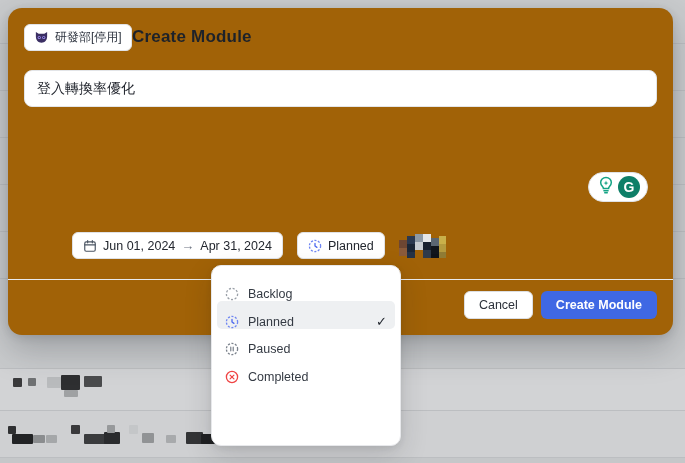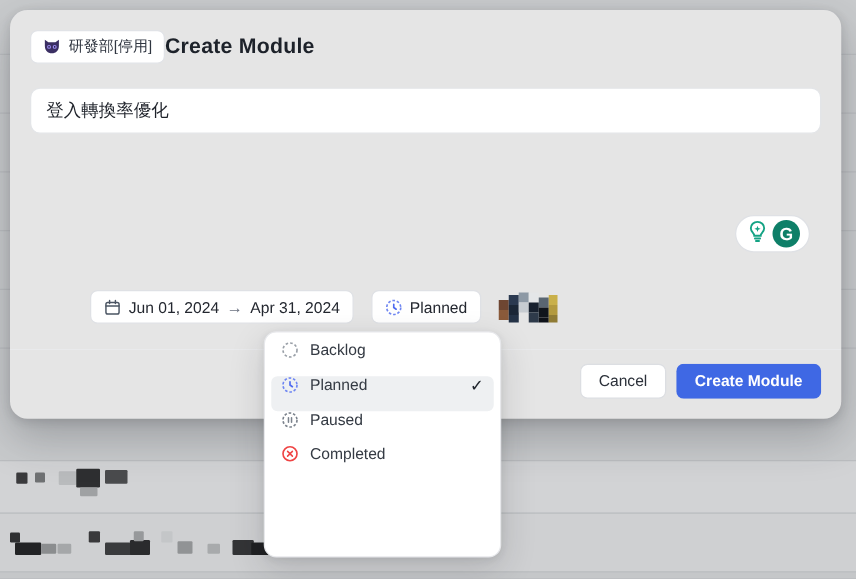--- a/index.html
+++ b/index.html
@@ -14,21 +14,21 @@
   .bg-band { position:absolute; left:0; width:685px; z-index:0; }
   .band-1 { top:368px; height:42px; background:#d2d3d5; }
   .band-2 { top:411px; height:46px; background:#cfd0d2; }
   .band-3 { top:457px; height:6px;  background:#c5c7c9; }
   .redacted-layer { position:absolute; inset:0; z-index:1; pointer-events:none; }
   .redacted-layer div { position:absolute; border-radius:1px; }
 
   
   .modal {
     position:absolute; left:8px; top:8px; width:665px; height:327px;
-    background:#e5e5e5; border-radius:14px; z-index:2;
+    background:#a16207; border-radius:14px; z-index:2;
     box-shadow:0 14px 34px rgba(40,44,52,.28), 0 2px 8px rgba(40,44,52,.14);
   }
   .badge {
     position:absolute; left:16px; top:16px; height:27px;
     display:flex; align-items:center; gap:6px; padding:0 9px;
     border:1px solid #e1e3e7; border-radius:6px; background:#fff;
     font-size:12px; color:#2f3540; cursor:pointer;
   }
   .modal-title {
     position:absolute; left:124px; top:19px;
@@ -90,21 +90,21 @@
   .btn-primary  { border:1px solid transparent; color:#ffffff; font-weight:600; }
 
   
   .dropdown {
     position:absolute; left:211px; top:265px; width:190px; height:181px;
     background:#fff; border:1px solid #e7e8eb; border-radius:10px; z-index:4;
     box-shadow:0 10px 28px rgba(30,34,40,.16), 0 2px 6px rgba(30,34,40,.08);
     padding:7px 5px; display:flex; flex-direction:column;
   }
   .dd-item {
-    height:27.8px; display:flex; align-items:flex-start; gap:9px;
+    height:27.8px; display:flex; align-items:flex-end; gap:9px;
     padding:0 8px; border-radius:5px; cursor:pointer;
     font-size:12.5px; color:#343a43;
   }
   .dd-item.selected { background:#eef0f2; }
   .dd-check { margin-left:auto; color:#1f242c; font-size:13px; font-weight:700; }
   .dd-icon, .chip-icon { display:flex; align-items:center; }
 </style>
 </head>
 <body>
 

